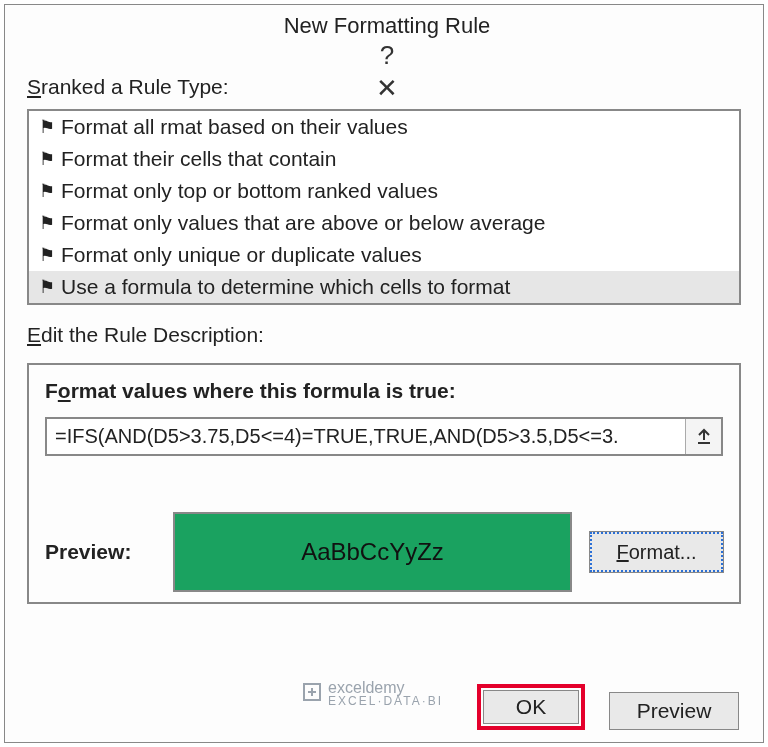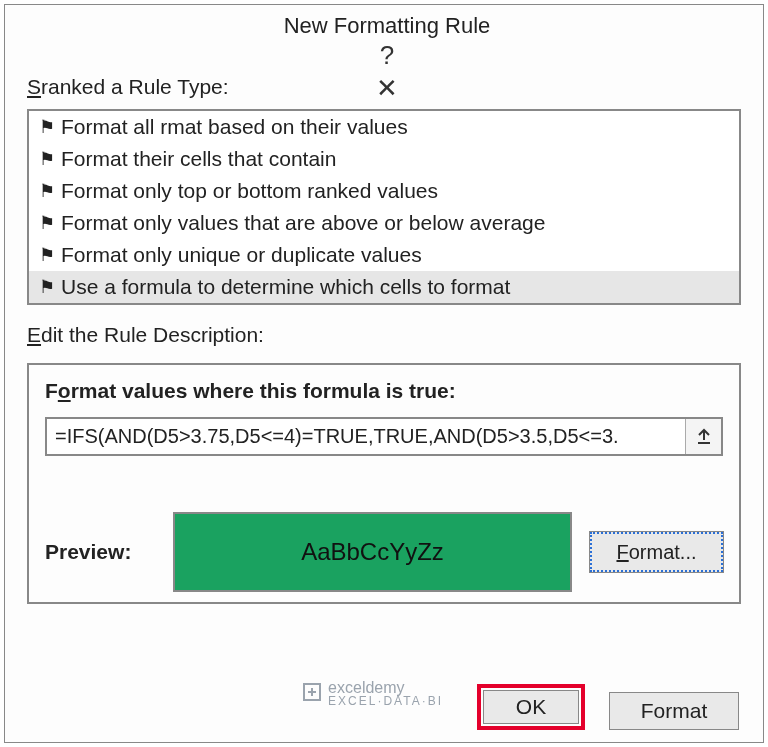--- a/index.html
+++ b/index.html
@@ -251,21 +251,21 @@
       <button class="format-btn">
         <span style="text-decoration:underline">F</span>ormat...
       </button>
     </div>
   </div>
 
   <div class="button-row">
     <span class="ok-wrap">
       <button class="dlg-btn">OK</button>
     </span>
-    <button class="dlg-btn">Format</button>
+    <button class="dlg-btn">Preview</button>
   </div>
 
   <div class="watermark">
     <svg width="20" height="20" viewBox="0 0 20 20">
         <rect x="2" y="2" width="16" height="16" fill="none" stroke="#9aa3ad" stroke-width="2"></rect>
         <path d="M6 10 h8 M10 6 v8" stroke="#9aa3ad" stroke-width="2"></path>
       </svg>
     <span>
       <span>exceldemy</span>
       <span class="sub">EXCEL·DATA·BI</span>

